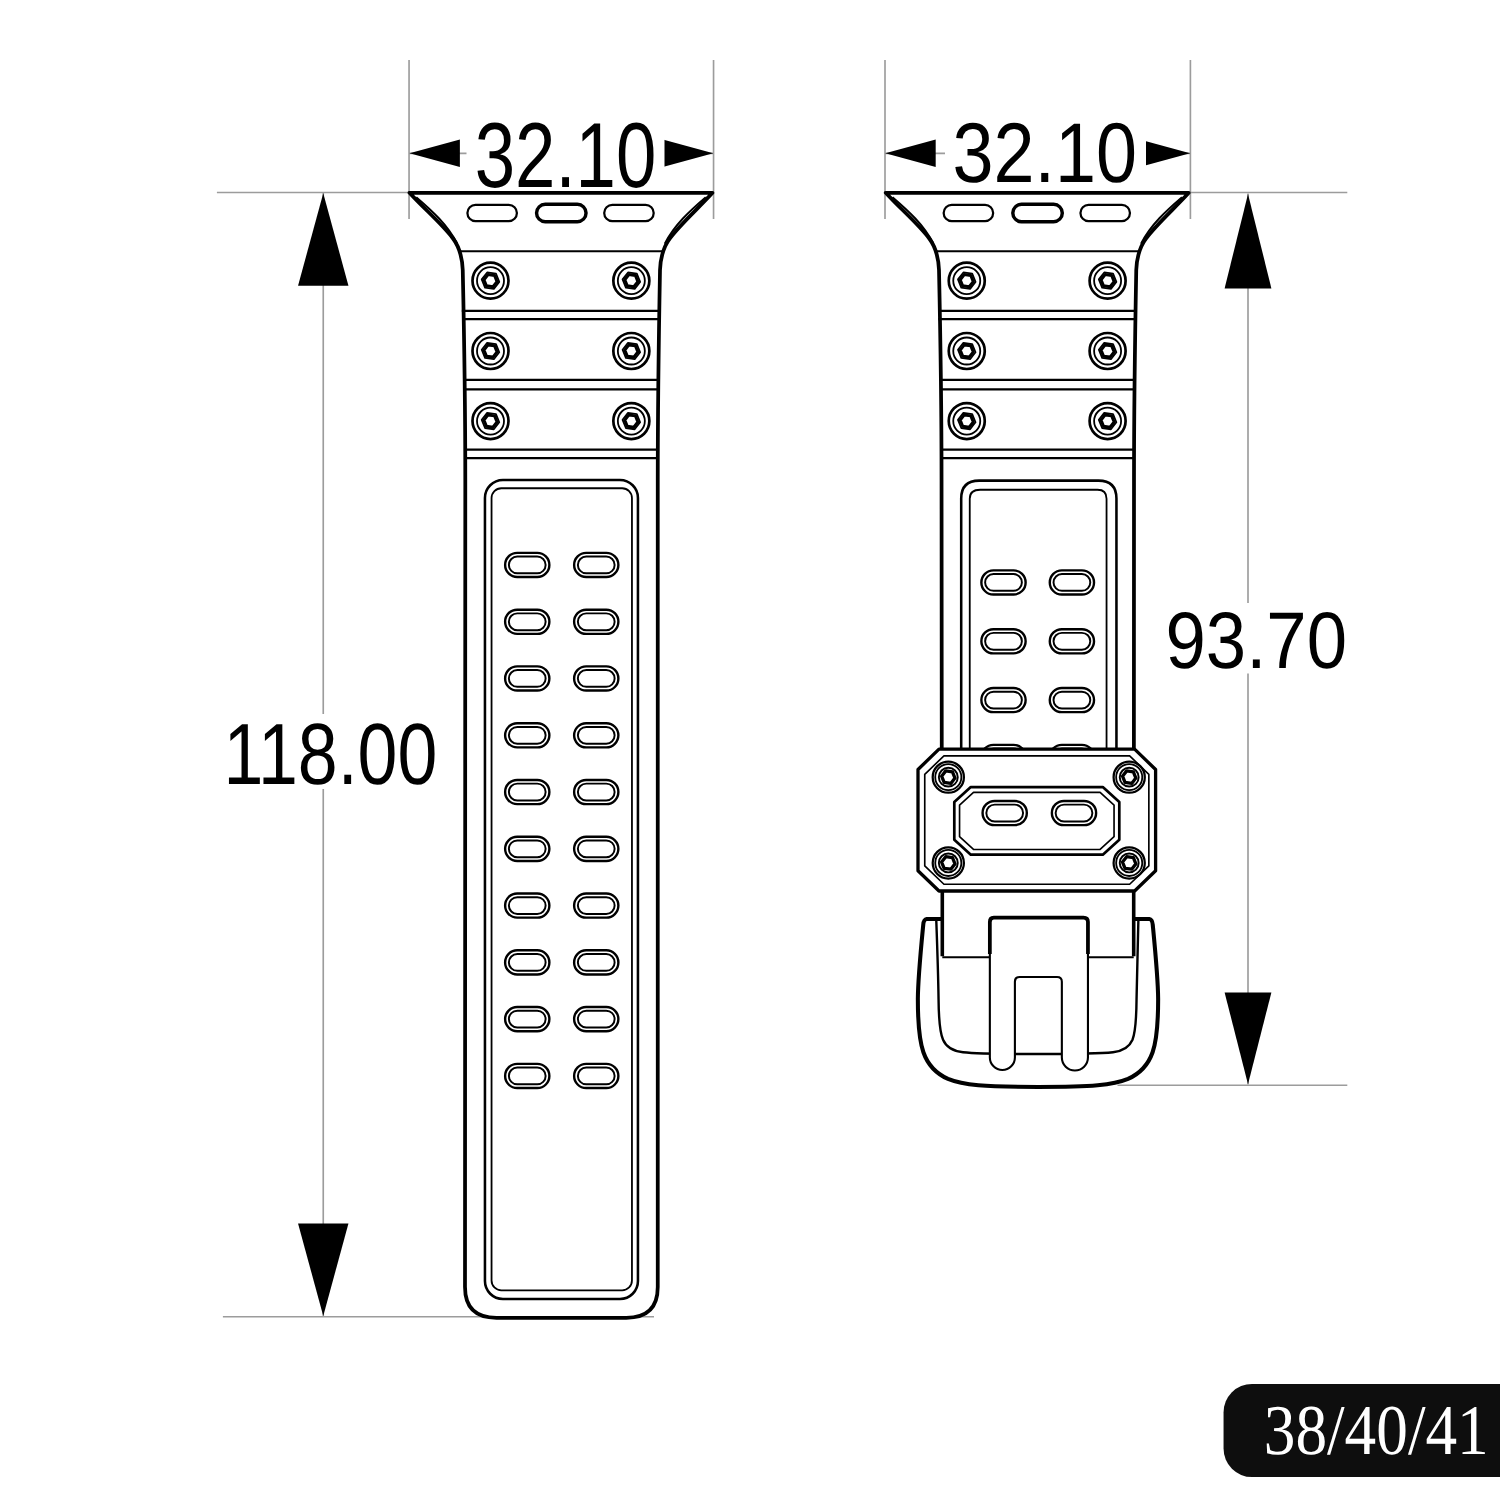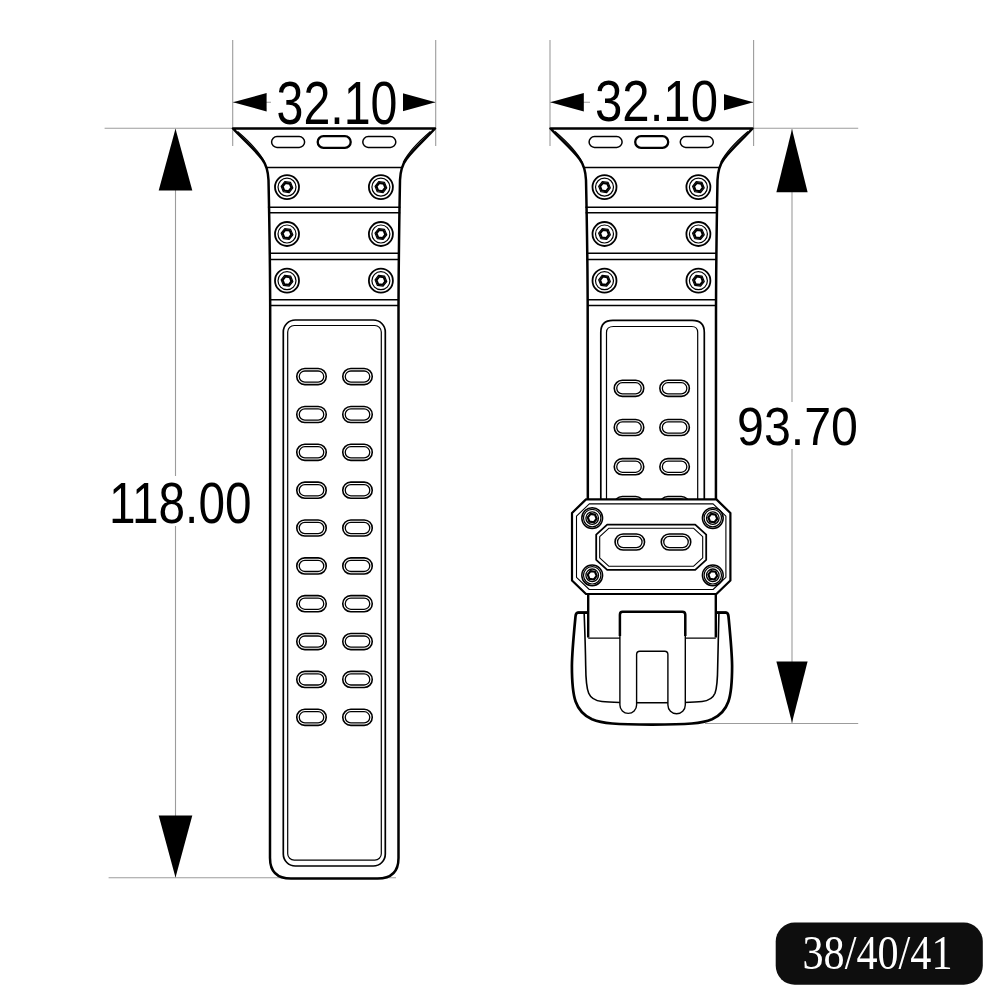--- a/index.html
+++ b/index.html
@@ -1,16 +1,16 @@
 <!DOCTYPE html>
 <html><head>
 <meta charset="utf-8">
 <style>
   html,body{margin:0;padding:0;background:#fff;}
-  .wrap{width:856px;height:1000px;position:relative;background:#c2410c;}
+  .wrap{width:856px;height:1000px;position:relative;background:#c2410c;margin-left:40px;}
   svg{display:block;}
   text{font-family:"Liberation Sans",sans-serif;}
   .serif{font-family:"Liberation Serif",serif;}
 </style>
 </head>
 <body>
 <div class="wrap">
 <svg width="1000" height="1000" viewBox="0 0 1000 1000">
 <defs>
 

